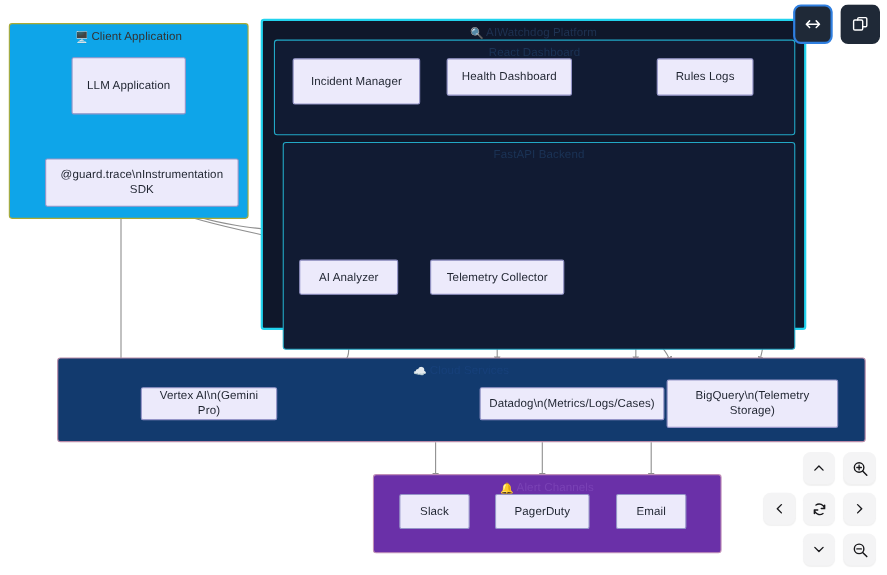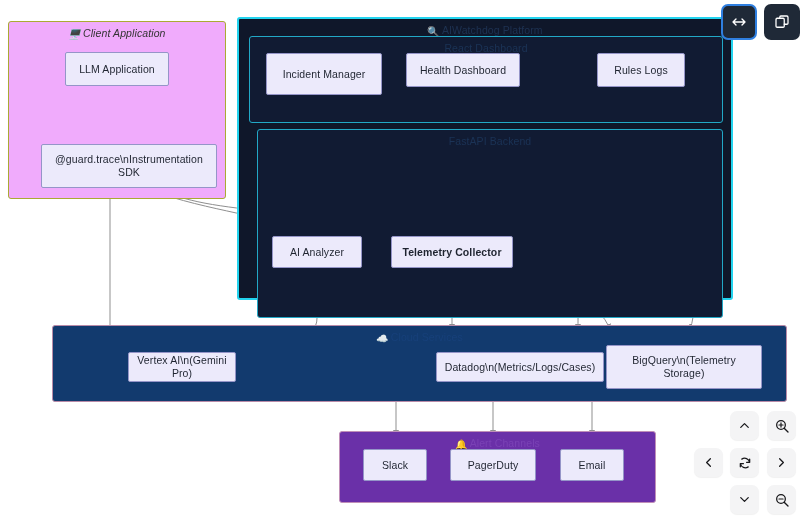--- a/index.html
+++ b/index.html
@@ -46,23 +46,22 @@
     width: 100%;
     text-align: center;
     font-size: 10.5px;
     line-height: 14px;
     white-space: nowrap;
     letter-spacing: .1px;
   }
 
   
   .cluster-client {
-    background: #f0abfc;
+    background: #0ea5e9;
     border: 1px solid #aaaa33;
-    font-style: italic;
   }
   .cluster-client .cluster-label { color: #333333; }
 
   
   .cluster-platform {
     background: #0f172a;
     border: 2px solid #22d3ee;
   }
   .cluster-platform > .cluster-label { color: #1e3252; }
 
@@ -211,21 +210,21 @@
       <path d="M592,402 L592,436"></path>
     </g>
   </svg>
 
   <div class="cluster cluster-client" style="left:8px; top:21px; width:218px; height:178px;">
     <div class="cluster-label">
       <span class="emoji">🖥️</span><span>Client Application</span>
     </div>
   </div>
 
-  <div class="node" style="left:65px; top:52px; width:104px; height:34px;">LLM Application</div>
+  <div class="node" style="left:65px; top:52px; width:104px; height:52px;">LLM Application</div>
 
   <div class="node" style="left:29px; top:144px; width:176px; height:44px;margin-left:12px;">@guard.trace\nInstrumentation SDK</div>
 
   <div class="cluster cluster-platform" style="left:237px; top:17px; width:496px; height:283px;">
     <div class="cluster-label">
       <span class="emoji">🔍</span><span>AIWatchdog Platform</span>
     </div>
 
     <div class="cluster cluster-sub" style="left:10px; top:17px; width:474px; height:87px;">
       <div class="cluster-label">React Dashboard</div>
@@ -234,29 +233,29 @@
     <div class="cluster cluster-sub" style="left:18px; top:110px; width:466px; height:189px;">
       <div class="cluster-label">FastAPI Backend</div>
     </div>
   </div>
 
   <div class="node" style="left:266px; top:53px; width:116px; height:42px;">Incident Manager</div>
   <div class="node" style="left:406px; top:53px; width:114px; height:34px;">Health Dashboard</div>
   <div class="node" style="left:597px; top:53px; width:88px; height:34px;">Rules Logs</div>
 
   <div class="node" style="left:272px; top:236px; width:90px; height:32px;">AI Analyzer</div>
-  <div class="node" style="left:391px; top:236px; width:122px; height:32px;font-weight:bold;">Telemetry Collector</div>
+  <div class="node" style="left:391px; top:236px; width:122px; height:32px;">Telemetry Collector</div>
 
   <div class="cluster cluster-cloud" style="left:52px; top:325px; width:735px; height:77px;">
     <div class="cluster-label">
       <span class="emoji">☁️</span><span>Cloud Services</span>
     </div>
   </div>
 
-  <div class="node" style="left:128px; top:352px; width:108px; height:30px;">Vertex AI\n(Gemini Pro)</div>
+  <div class="node" style="left:128px; top:352px; width:124px; height:30px;">Vertex AI\n(Gemini Pro)</div>
   <div class="node" style="left:408px; top:352px; width:168px; height:30px;margin-left:28px;">Datadog\n(Metrics/Logs/Cases)</div>
   <div class="node" style="left:606px; top:345px; width:156px; height:44px;">BigQuery\n(Telemetry Storage)</div>
 
   <div class="cluster cluster-alerts" style="left:339px; top:431px; width:317px; height:72px;">
     <div class="cluster-label">
       <span class="emoji">🔔</span><span>Alert Channels</span>
     </div>
   </div>
 
   <div class="node" style="left:363px; top:449px; width:64px; height:32px;">Slack</div>

